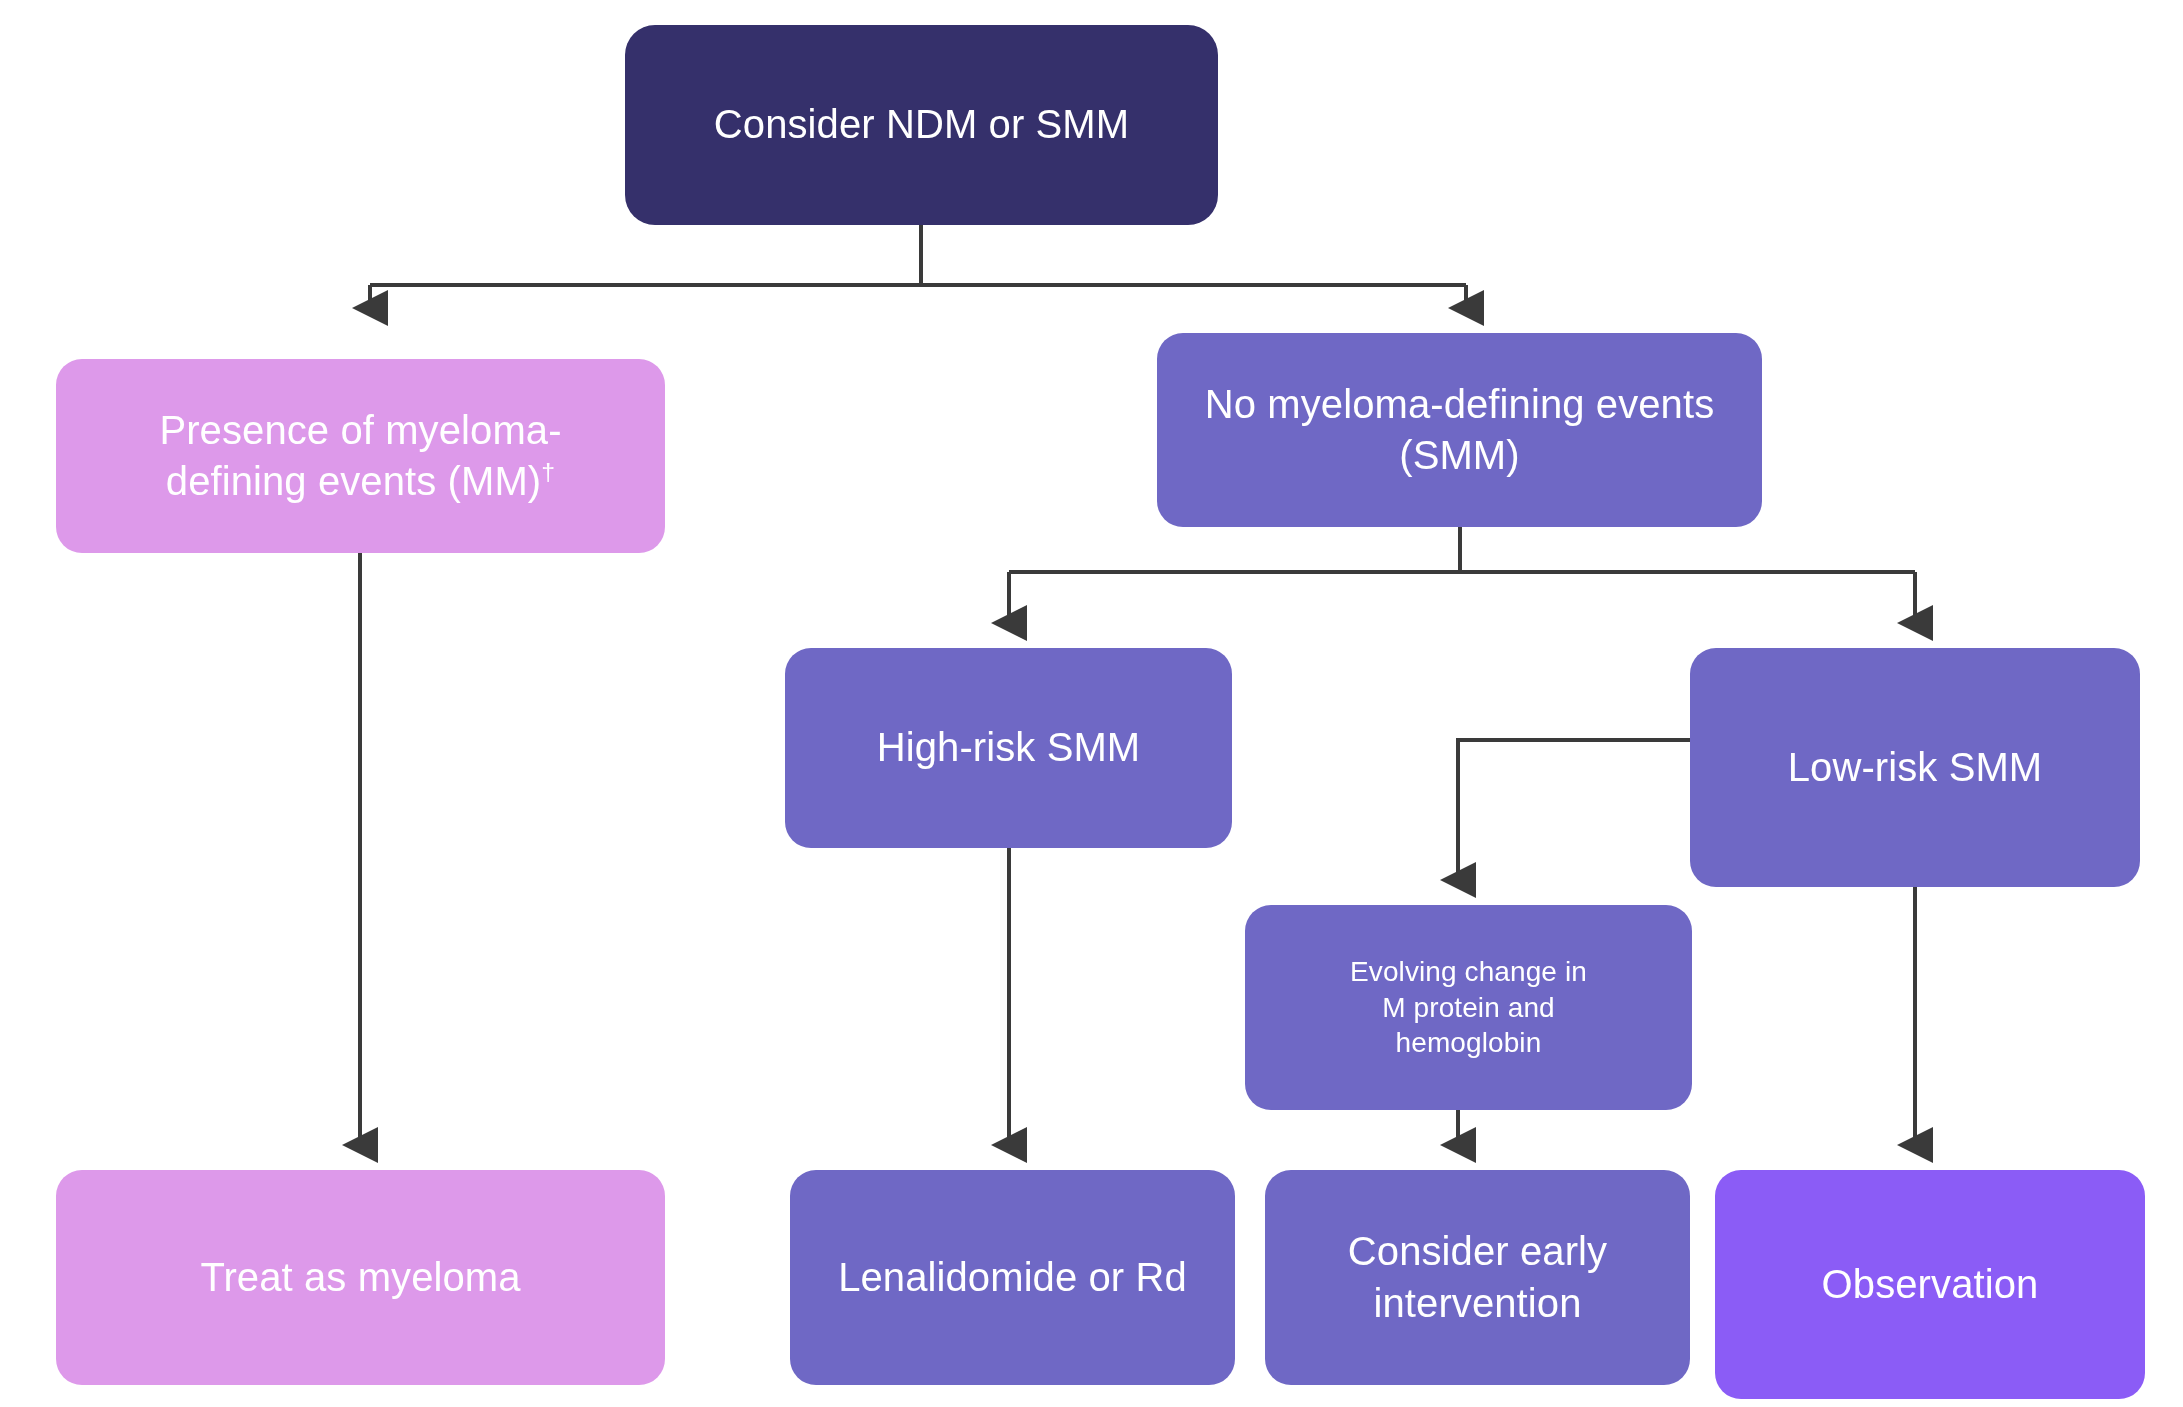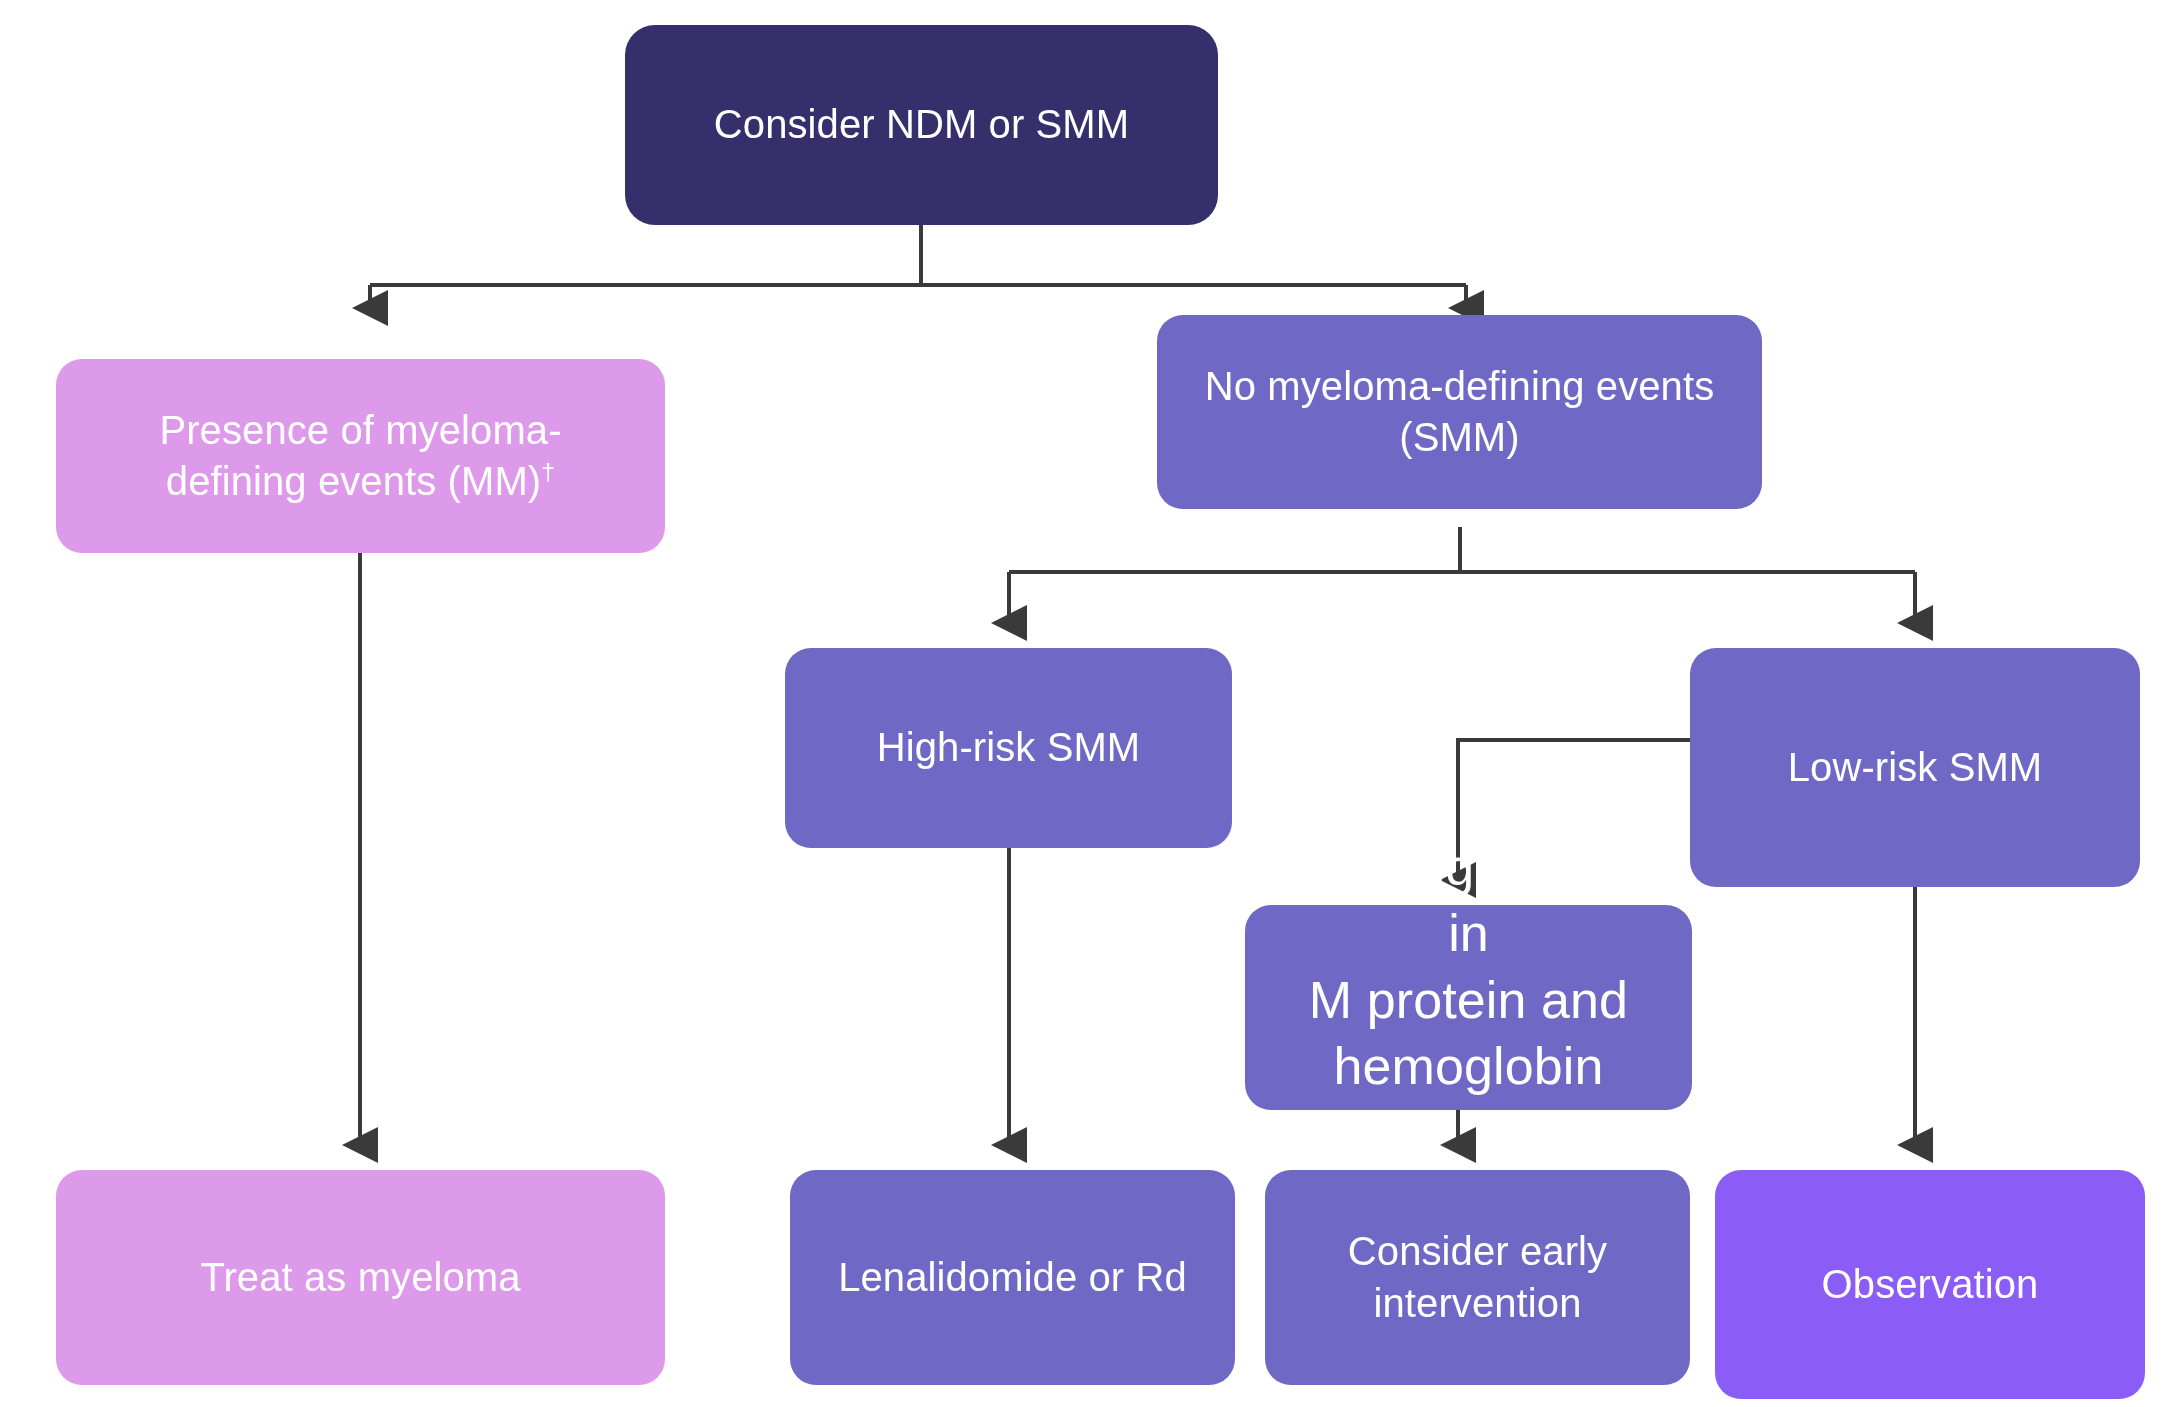--- a/index.html
+++ b/index.html
@@ -30,24 +30,24 @@
     line-height: 1.28;
     font-weight: 400;
     letter-spacing: 0.1px;
   }
   .node-label {
     display: block;
     white-space: pre-line;
   }
   .n-root      { left: 625px;  top: 25px;   width: 593px; height: 200px; background: #35306b; font-size: 40px; border-radius: 30px; }
   .n-mdepres   { left: 56px;   top: 333px;  width: 609px; height: 194px; background: #dd99ea; font-size: 40px; margin-top: 26px; }
-  .n-nomde     { left: 1157px; top: 315px;  width: 605px; height: 194px; background: #6f68c5; font-size: 40px; }
+  .n-nomde     { left: 1157px; top: 333px;  width: 605px; height: 194px; background: #6f68c5; font-size: 40px; }
   .n-highrisk  { left: 785px;  top: 648px;  width: 447px; height: 200px; background: #6f68c5; font-size: 40px; }
   .n-lowrisk   { left: 1690px; top: 648px;  width: 450px; height: 239px; background: #6f68c5; font-size: 40px; }
-  .n-evolving  { left: 1245px; top: 905px;  width: 447px; height: 205px; background: #6f68c5; font-size: 52px; align-items: flex-end; }
+  .n-evolving  { left: 1245px; top: 905px;  width: 447px; height: 205px; background: #6f68c5; font-size: 28px; }
   .n-treat     { left: 56px;   top: 1170px; width: 609px; height: 215px; background: #dd99ea; font-size: 40px; }
   .n-lena      { left: 790px;  top: 1170px; width: 445px; height: 215px; background: #6f68c5; font-size: 40px; }
   .n-consider  { left: 1265px; top: 1170px; width: 425px; height: 215px; background: #6f68c5; font-size: 40px; }
   .n-observ    { left: 1715px; top: 1170px; width: 430px; height: 229px; background: #8b5cf6; font-size: 40px; }
 
   .connectors {
     position: absolute;
     left: 0;
     top: 0;
     width: 2183px;

